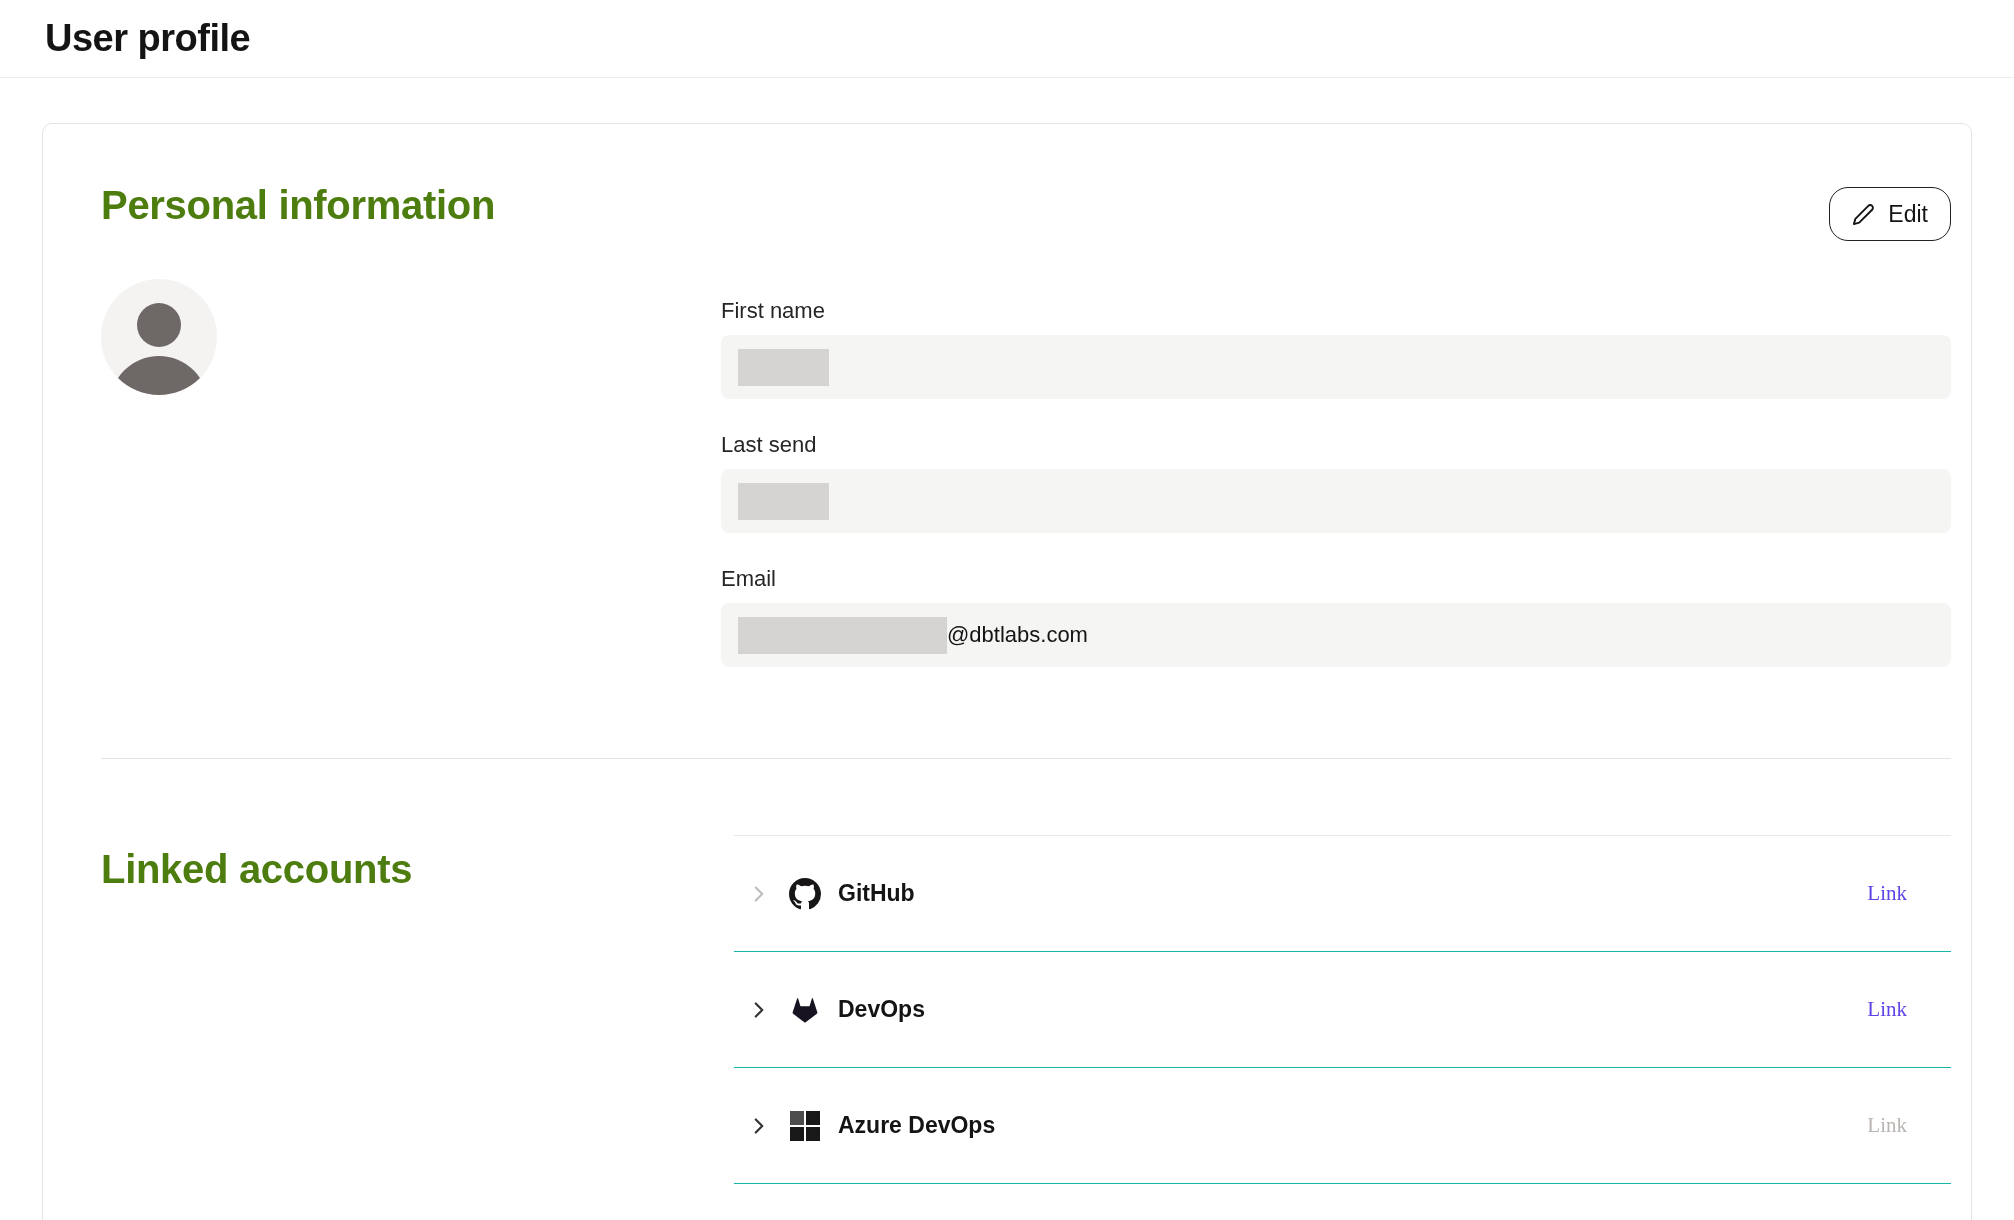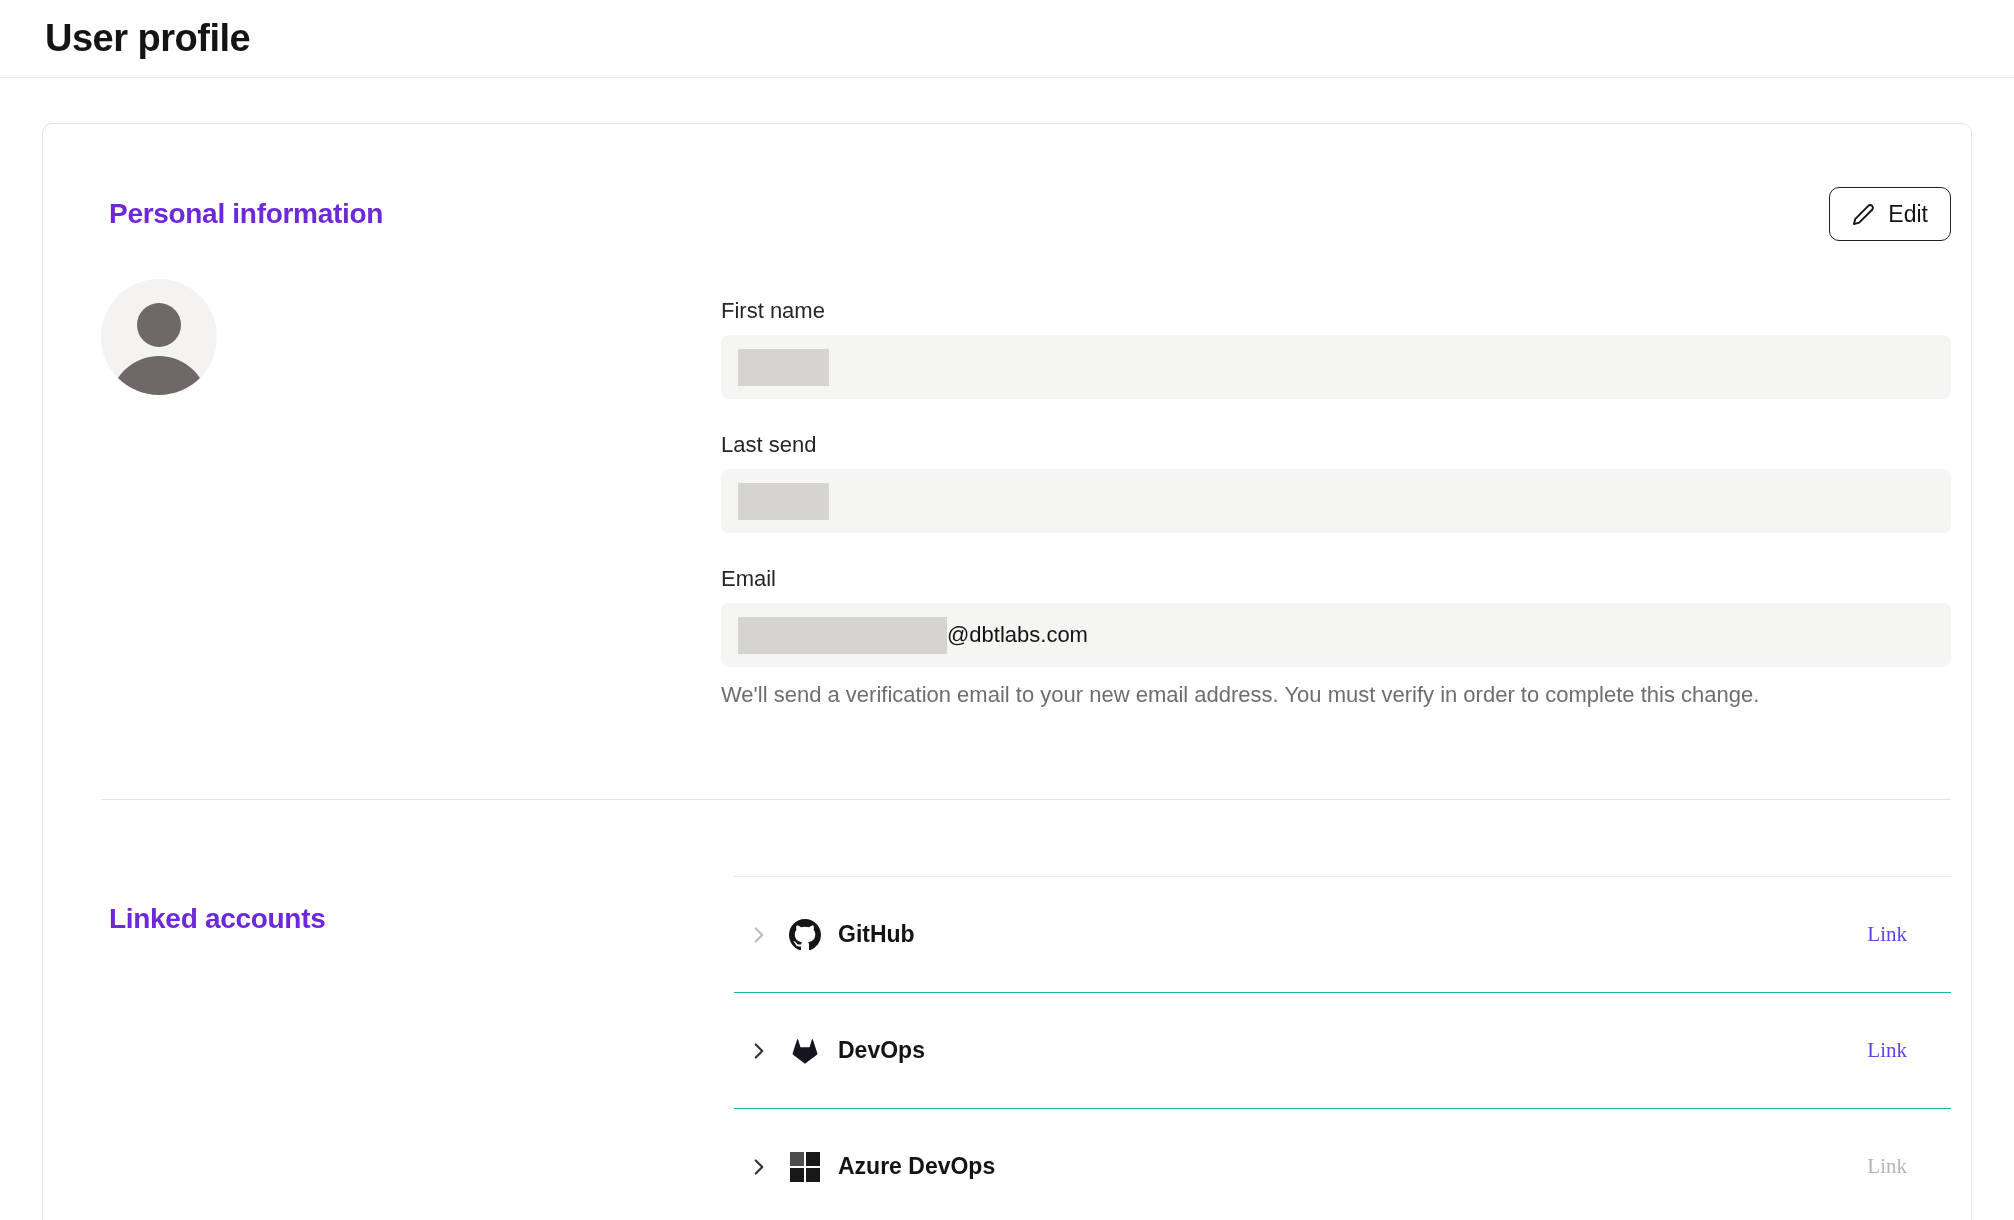--- a/index.html
+++ b/index.html
@@ -28,27 +28,27 @@
   .card {
     border: 1px solid #e4e4e4;
     border-radius: 10px;
     background: #fff;
     height: 1140px;            
     padding: 63px 20px 0 58px;
   }
 
   
   .sec-head { display: flex; justify-content: space-between; align-items: flex-start; }
-  .sec-title { font-size: 28px; font-weight: 600; color: #6d28d9; letter-spacing: -0.3px; margin: 8px; line-height: 37px; }
+  .sec-title { font-size: 40px; font-weight: 600; color: #4d7c0f; letter-spacing: -0.3px; margin: 0; line-height: 37px; }
 
   .edit-btn {
     display: inline-flex; align-items: center; gap: 13px;
     height: 54px; padding: 0 22px;
     background: #fff;
-    border: 1.5px solid #202020; border-radius: 10px;
+    border: 1.5px solid #202020; border-radius: 19px;
     font-family: "Liberation Sans", sans-serif;
     font-size: 23px; font-weight: 500; color: #141414;
     cursor: pointer;
   }
   .edit-btn svg { display: block; }
 
   .pi-body { display: flex; margin-top: 24px; }
   .pi-left { width: 620px; flex-shrink: 0; padding-top: 14px; }
 
   .avatar {
@@ -148,21 +148,20 @@
               <div class="redact sm"></div>
             </div>
           </div>
 
           <div class="field" style="margin-bottom:0">
             <div class="field-label">Email</div>
             <div class="input-box">
               <div class="redact lg"></div>
               <span class="email-text">@dbtlabs.com</span>
             </div>
-            <div class="help-text">We'll send a verification email to your new email address. You must verify in order to complete this change.</div>
           </div>
         </div>
       </div>
     </section>
 
     <hr class="section-divider">
 
     <section class="section-linked">
       <div class="la-left">
         <h2 class="sec-title">Linked accounts</h2>

